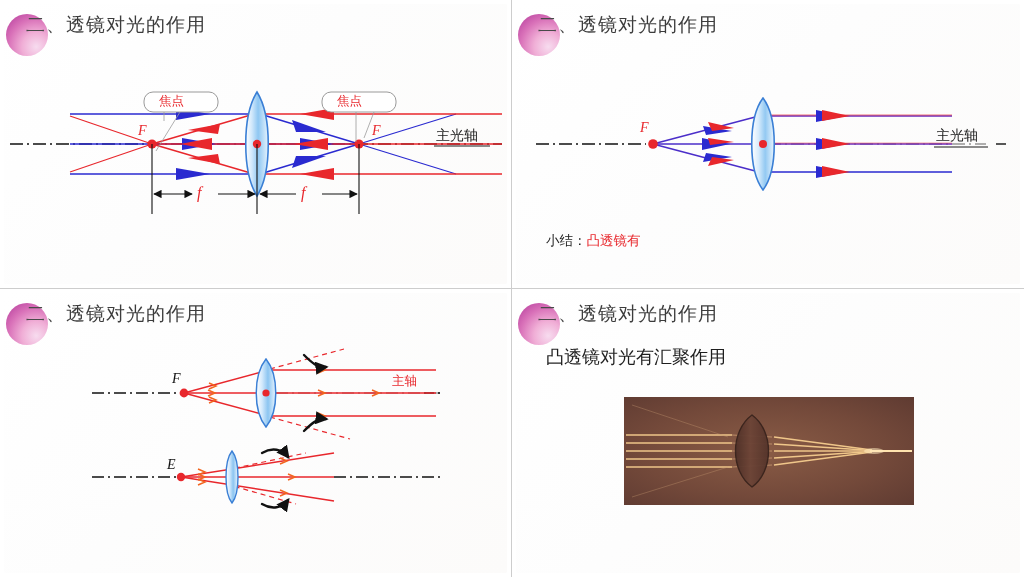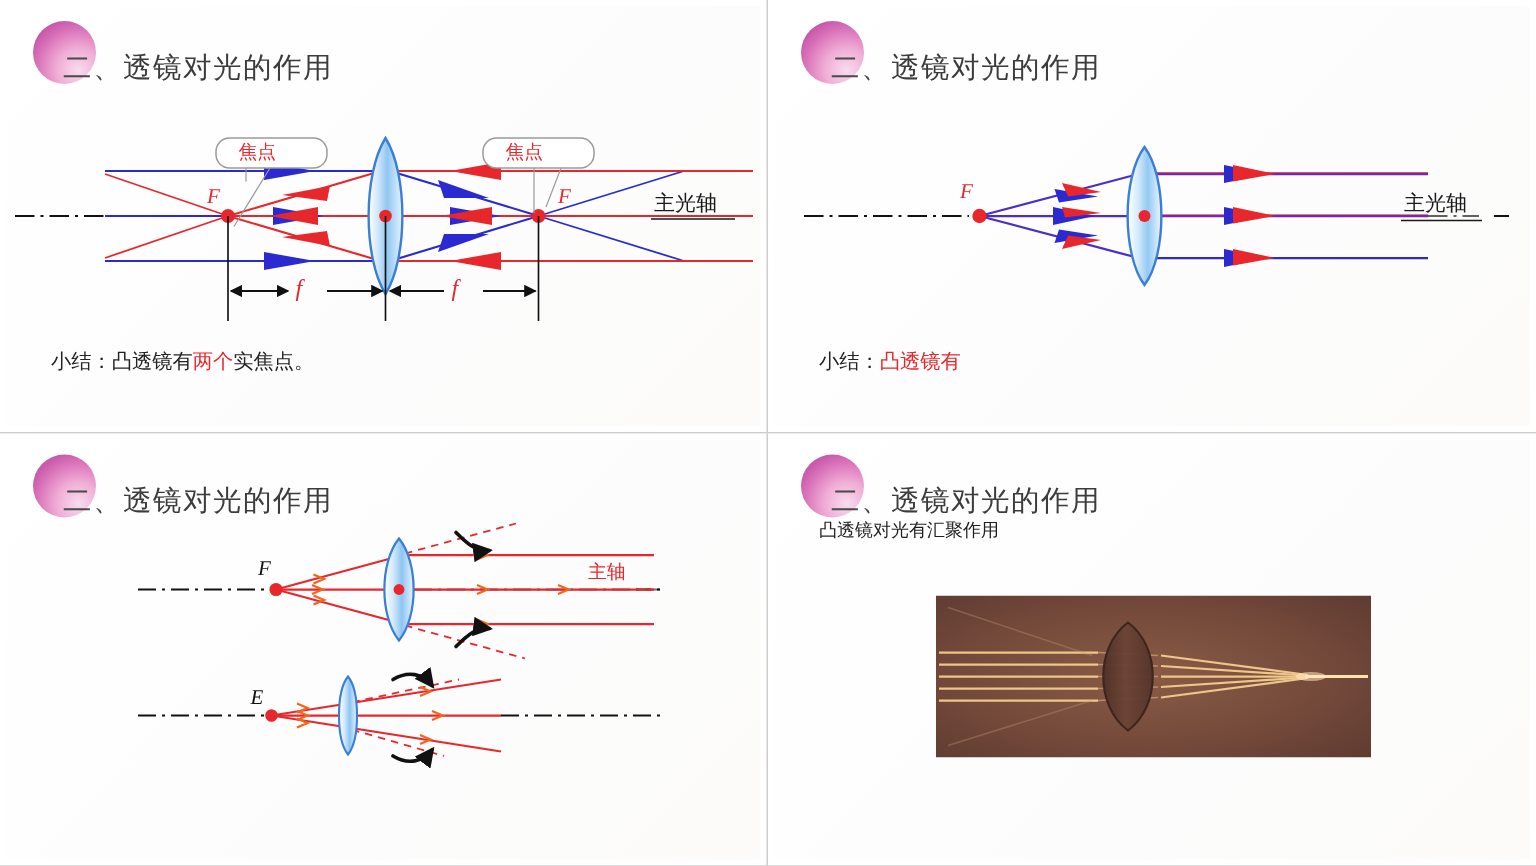--- a/index.html
+++ b/index.html
@@ -5,34 +5,34 @@
   html,body{margin:0;padding:0;background:#cfcfcf;}
   body{font-family:"Liberation Sans","DejaVu Sans",sans-serif;}
   .deck{width:1024px;height:577px;display:grid;grid-template-columns:512px 512px;grid-template-rows:289px 288px;background:#c9c9c9;gap:0;}
   .slide{position:relative;background:#ffffff;box-sizing:border-box;border-right:1px solid #cdcdcd;border-bottom:1px solid #cdcdcd;overflow:hidden;}
   .slide:nth-child(2),.slide:nth-child(4){border-right:none;}
   .slide:nth-child(3),.slide:nth-child(4){border-bottom:none;}
   .slide-inner{position:absolute;left:4px;top:4px;right:4px;bottom:4px;background:#fdfdfd;border-radius:2px;
     background-image:linear-gradient(135deg,#ffffff 0%,#fdfdfd 45%,#fcfbfa 100%);}
 
   
-  .hdr{position:absolute;left:18px;top:8px;height:46px;display:flex;align-items:flex-end;}
+  .hdr{position:absolute;left:2px;top:8px;height:46px;display:flex;align-items:flex-start;}
   .badge{position:absolute;left:0;top:2px;width:42px;height:42px;border-radius:50%;
     background:radial-gradient(circle at 72% 78%, #f7dcef 0%, #f0aed6 32%, #d972b9 62%, #c452a8 82%, #b9419f 100%);
     box-shadow:0 0 0 0 rgba(0,0,0,0);}
   .hdr-txt{position:relative;margin-left:20px;font-size:19px;color:#3c3c3c;letter-spacing:1px;white-space:nowrap;
     font-family:"DejaVu Sans","Liberation Sans",sans-serif;font-weight:400;}
   .hdr-num{color:#4a4a4a;}
 
   
   .cap{position:absolute;left:30px;font-size:13.5px;color:#222;white-space:nowrap;
     font-family:"DejaVu Sans","Liberation Sans",sans-serif;}
   .cap .lbl{color:#222;}
   .red{color:#e8272c;}
-  .sub{position:absolute;left:30px;top:52px;font-size:12px;color:#1e1e1e;white-space:nowrap;
+  .sub{position:absolute;left:30px;top:52px;font-size:18px;color:#1e1e1e;white-space:nowrap;
     font-family:"DejaVu Sans","Liberation Sans",sans-serif;}
 
   svg{display:block;}
   .stage{position:absolute;left:0;top:0;}
   .photo{position:absolute;}
 </style>
 </head>
 <body>
 
 <div class="deck">
@@ -130,23 +130,20 @@
 
         <text x="432" y="136" font-size="14" fill="#1a1a1a" font-family="'DejaVu Sans',sans-serif">主光轴</text>
         <line x1="430" y1="142" x2="486" y2="142" stroke="#1a1a1a" stroke-width="1"></line>
       </svg>
 
       <div style="position:absolute;left:193px;top:180px;font-size:16px;font-style:italic;color:#e8272c;font-family:'Liberation Serif',serif">f</div>
       <div style="position:absolute;left:297px;top:180px;font-size:16px;font-style:italic;color:#e8272c;font-family:'Liberation Serif',serif">f</div>
       <div style="position:absolute;left:155px;top:89px;font-size:12.5px;color:#e8272c;font-family:'DejaVu Sans',sans-serif">焦点</div>
       <div style="position:absolute;left:333px;top:89px;font-size:12.5px;color:#e8272c;font-family:'DejaVu Sans',sans-serif">焦点</div>
 
-      <div class="cap" style="top:228px">
-        <span class="lbl">小结：</span><span>凸透镜有</span><span class="red">两个</span><span>实焦点。</span>
-      </div>
     </div>
   </div>
 
   <div class="slide">
     <div class="slide-inner">
 
       <div class="hdr">
         <div class="badge"></div>
         <div class="hdr-txt"><span class="hdr-num">二、</span><span>透镜对光的作用</span></div>
       </div>

